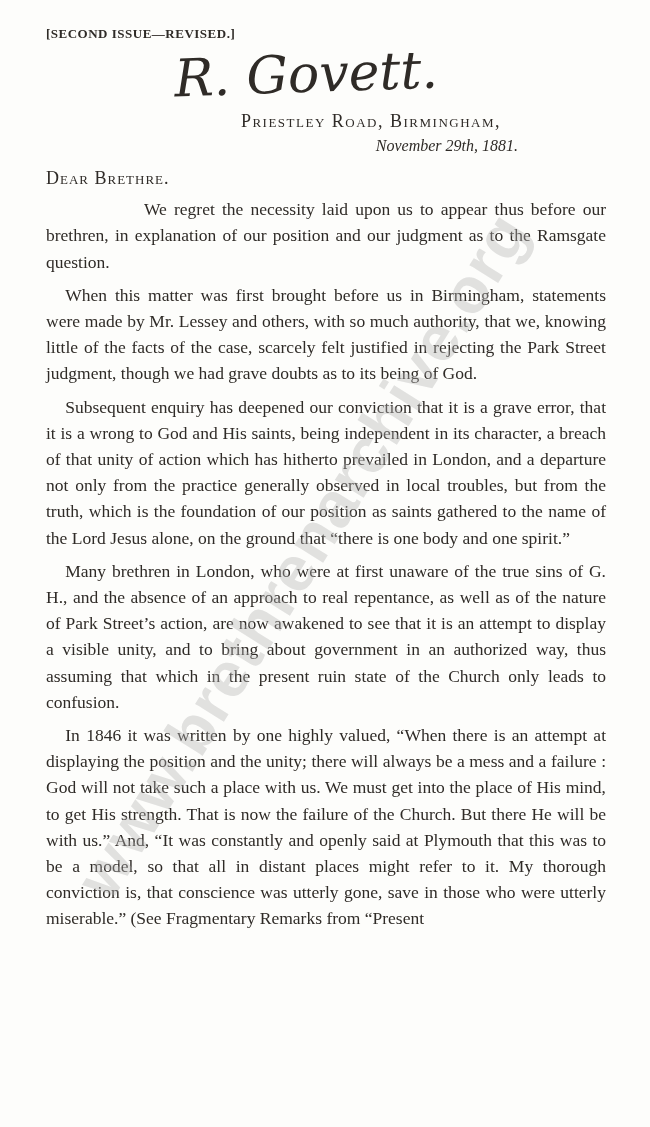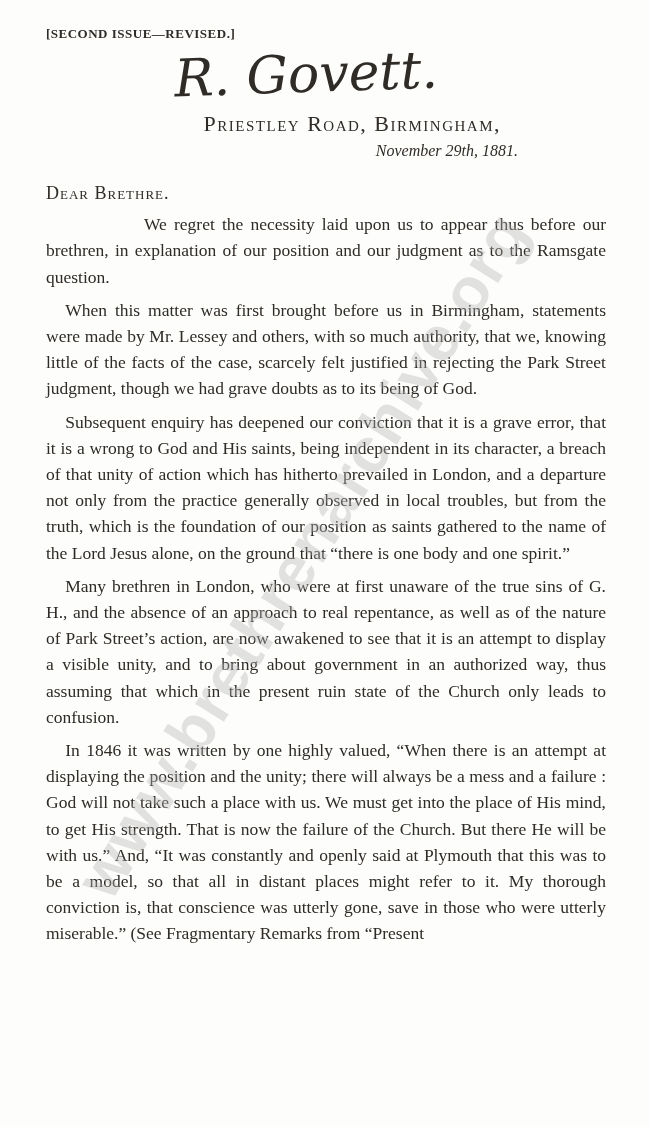--- a/index.html
+++ b/index.html
@@ -39,34 +39,34 @@
     font-family: "DejaVu Serif", serif;
   }
   .address-block {
     margin-top: 8px;
   }
   .address {
     text-align: right;
     padding-right: 105px;
     font-variant: small-caps;
     letter-spacing: 1.5px;
-    font-size: 22px;
+    font-size: 18px;
   }
   .date {
     text-align: right;
     padding-right: 88px;
     font-style: italic;
     font-size: 16px;
     margin-top: 5px;
   }
   .salutation {
     font-variant: small-caps;
     letter-spacing: 1px;
     font-size: 18px;
-    margin-top: 23px;
+    margin-top: 13px;
   }
   .body-text {
     margin-top: 7px;
     font-size: 17.5px;
     line-height: 26.2px;
     text-align: justify;
   }
   .body-text p {
     margin: 0 0 7px 0;
     text-indent: 1.1em;

